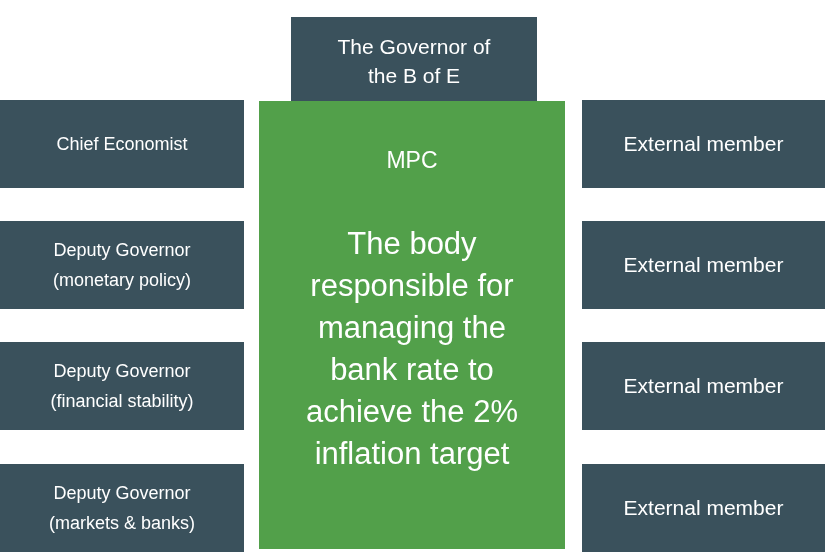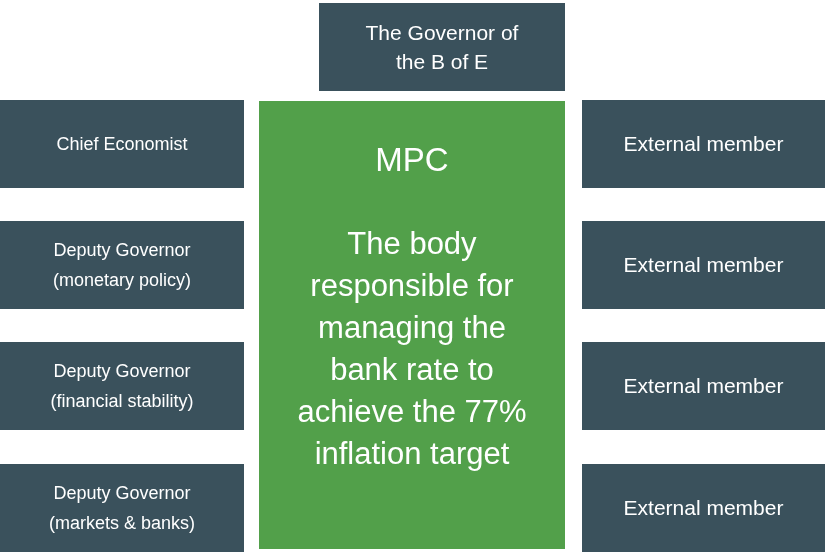--- a/index.html
+++ b/index.html
@@ -22,38 +22,37 @@
     align-items: center;
     justify-content: center;
     text-align: center;
     color: var(--text, #ffffff);
   }
   .dark { background: var(--dark, #3a515c); }
   .green { background: var(--green, #52a04a); }
 
   .top-box {
     left: 291px;
-    top: 3px;
+    top: 17px;
     width: 246px;
     height: 88px;
     font-size: 21px;
     line-height: 29px;
-    margin-left: 28px;
   }
   .center-box {
     left: 259px;
     top: 101px;
     width: 306px;
     height: 448px;
     flex-direction: column;
     justify-content: center;
     padding-bottom: 36px;
   }
   .mpc-title {
-    font-size: 33px;
+    font-size: 23px;
     line-height: 42px;
     margin-bottom: 42px;
   }
   .mpc-body {
     font-size: 31px;
     line-height: 42px;
   }
   .left-box {
     left: 0;
     width: 244px;
@@ -84,21 +83,21 @@
     <span class="prewrap">The Governor of
 the B of E</span>
   </div>
 
   <div class="box green center-box">
     <div class="mpc-title">MPC</div>
     <div class="mpc-body prewrap">The body
 responsible for
 managing the
 bank rate to
-achieve the 77%
+achieve the 2%
 inflation target</div>
   </div>
 
   <div class="box dark left-box row-a">
     <span class="prewrap">Chief Economist</span>
   </div>
   <div class="box dark left-box row-b">
     <span class="prewrap">Deputy Governor
 (monetary policy)</span>
   </div>

